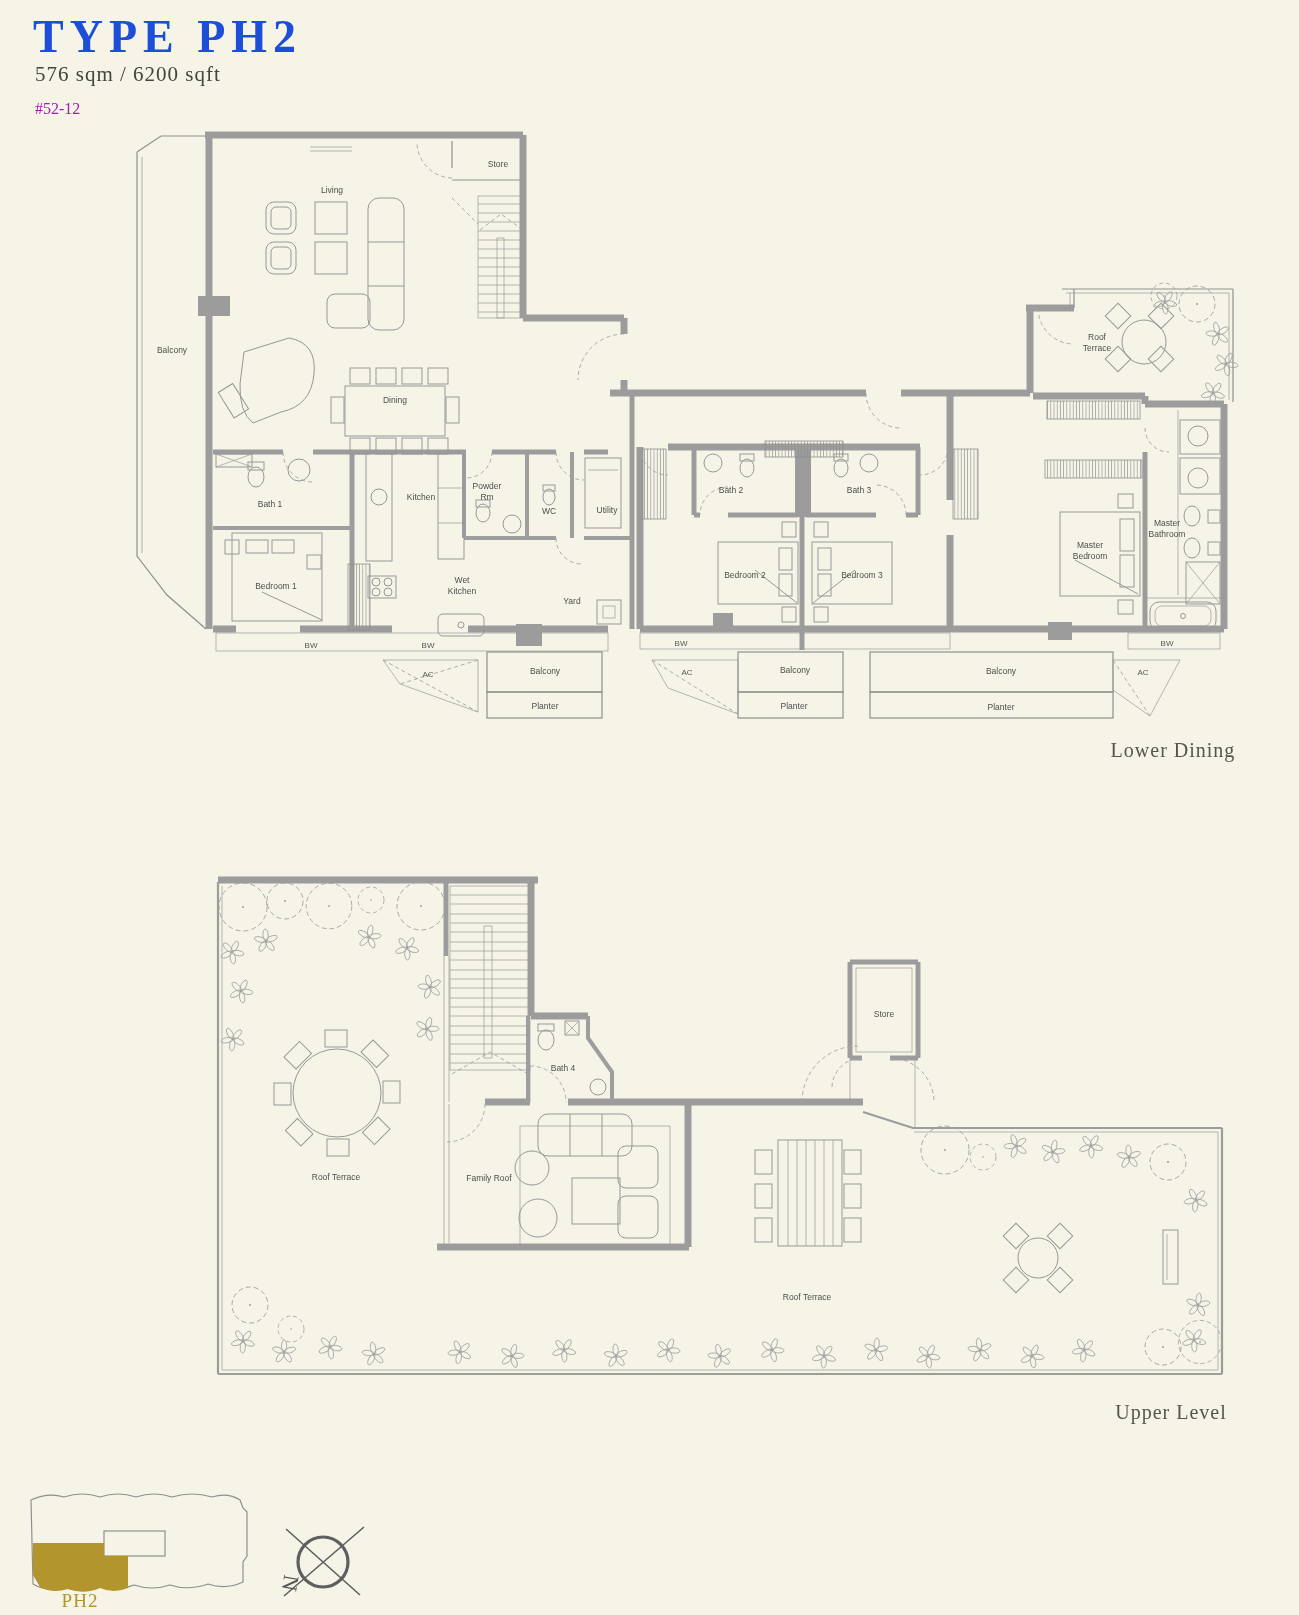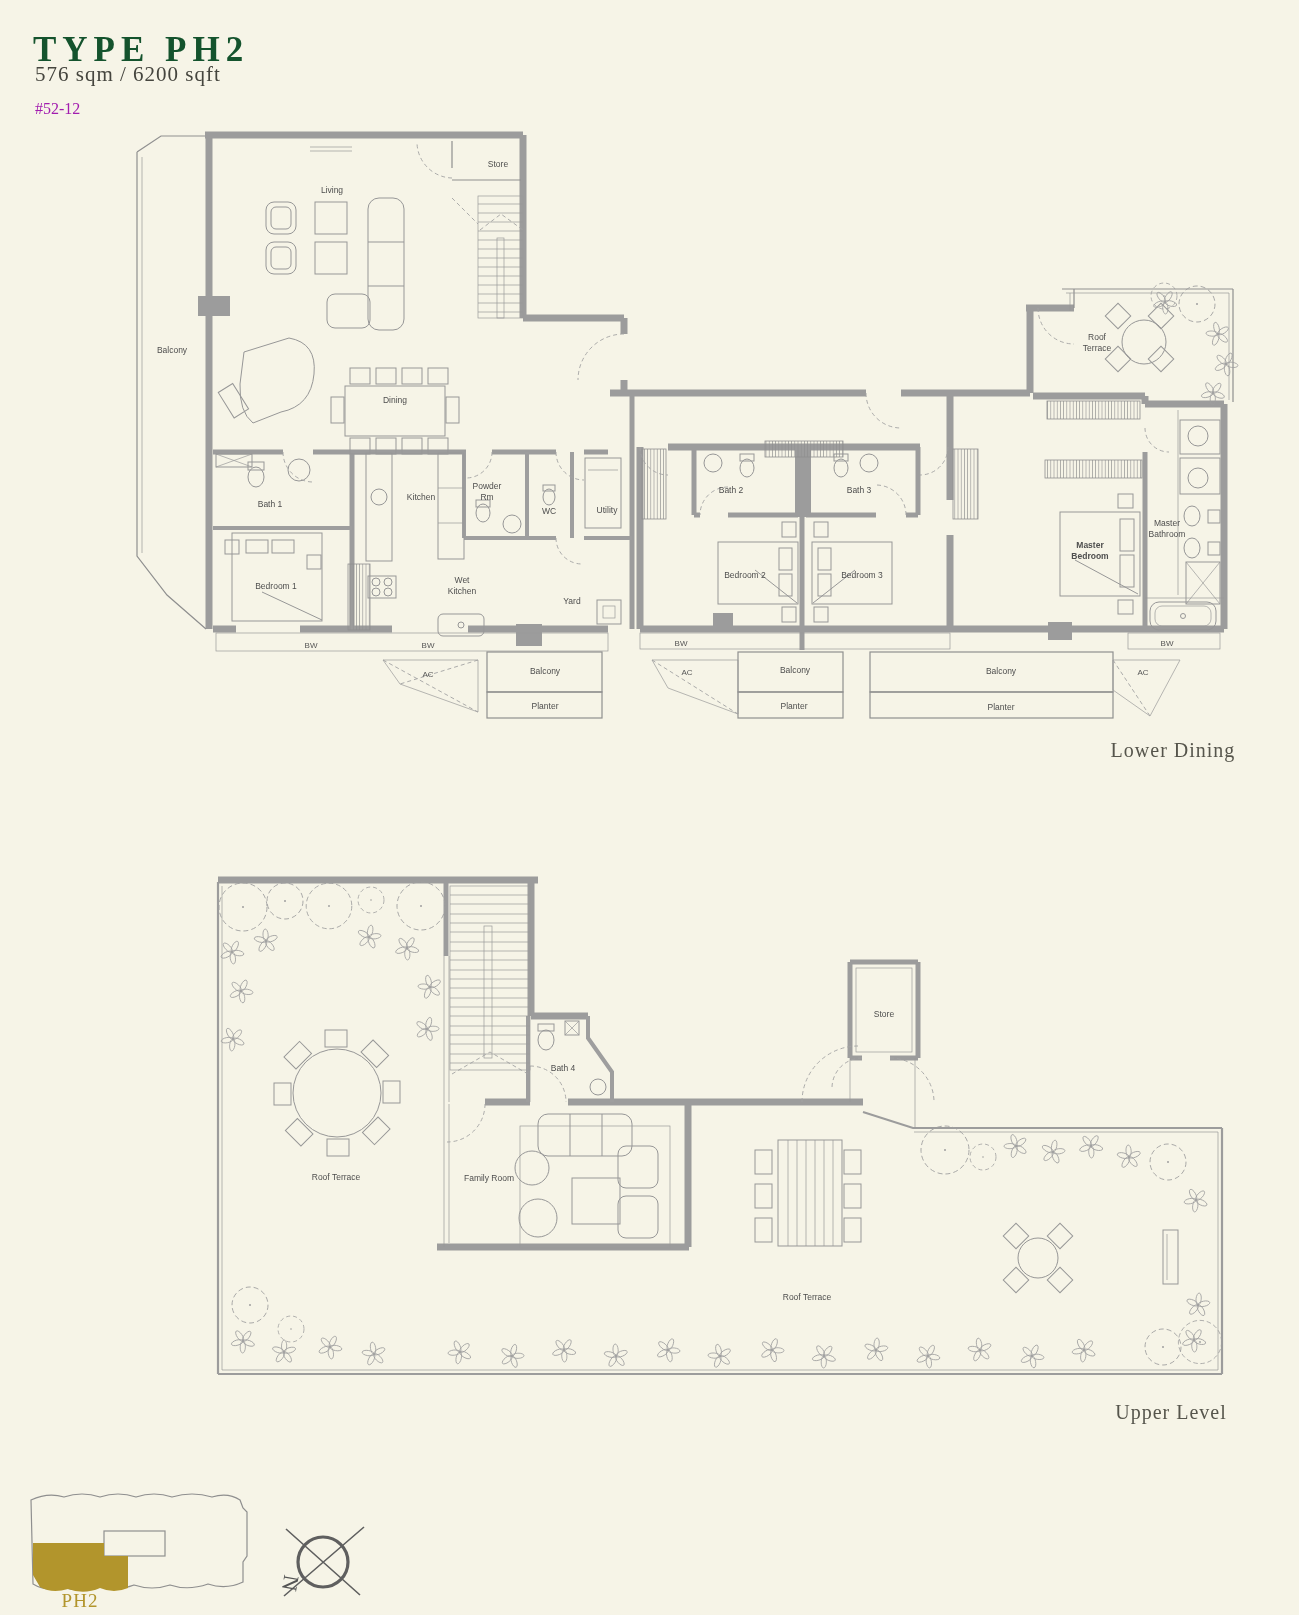--- a/index.html
+++ b/index.html
@@ -1,19 +1,19 @@
 <!DOCTYPE html>
 <html><head>
 <meta charset="utf-8">
 <style>
   html,body{margin:0;padding:0;background:#f6f4e7;}
   .page{position:relative;width:1299px;height:1615px;background:#f6f4e7;overflow:hidden;
         font-family:"Liberation Sans",sans-serif;}
   .hdr-title{position:absolute;left:33px;top:10px;font-family:"Liberation Serif",serif;
-             font-size:35px;font-weight:bold;color:#14532d;letter-spacing:6px;margin-top:20px;}
+             font-size:46px;font-weight:bold;color:#1d4ed8;letter-spacing:6px;}
   .hdr-area{position:absolute;left:35px;top:62px;font-family:"Liberation Serif",serif;
             font-size:21px;color:#45453e;letter-spacing:1px;}
   .hdr-unit{position:absolute;left:35px;top:100px;font-family:"Liberation Serif",serif;
             font-size:16px;color:#a21caf;}
   .lbl{position:absolute;transform:translate(-50%,-50%);font-size:8.5px;line-height:1.25;
        color:#4e4e4e;text-align:center;white-space:nowrap;}
   .lbl.wrap{white-space:normal;}
   .ann{font-size:8px;color:#565656;}
   .cap{position:absolute;transform:translate(-50%,-50%);font-family:"Liberation Serif",serif;
        font-size:20px;color:#56554c;letter-spacing:1px;white-space:nowrap;}
@@ -418,40 +418,40 @@
 <div class="lbl" style="left:421px;top:497px;">Kitchen</div>
 <div class="lbl wrap" style="left:487px;top:492px;width:36px;">Powder Rm</div>
 <div class="lbl" style="left:549px;top:511px;text-align:center;">WC</div>
 <div class="lbl" style="left:607px;top:510px;">Utility</div>
 <div class="lbl wrap" style="left:462px;top:586px;width:42px;">Wet Kitchen</div>
 <div class="lbl" style="left:572px;top:601px;">Yard</div>
 <div class="lbl" style="left:731px;top:490px;">Bath 2</div>
 <div class="lbl" style="left:859px;top:490px;">Bath 3</div>
 <div class="lbl" style="left:745px;top:575px;">Bedroom 2</div>
 <div class="lbl" style="left:862px;top:575px;">Bedroom 3</div>
-<div class="lbl wrap" style="left:1090px;top:551px;width:46px;font-weight:bold;">Master Bedroom</div>
+<div class="lbl wrap" style="left:1090px;top:551px;width:46px;">Master Bedroom</div>
 <div class="lbl wrap" style="left:1167px;top:529px;width:48px;">Master Bathroom</div>
 <div class="lbl wrap" style="left:1097px;top:343px;width:42px;">Roof Terrace</div>
 <div class="lbl ann" style="left:311px;top:646px;">BW</div>
 <div class="lbl ann" style="left:428px;top:646px;">BW</div>
 <div class="lbl ann" style="left:681px;top:644px;">BW</div>
 <div class="lbl ann" style="left:1167px;top:644px;">BW</div>
 <div class="lbl ann" style="left:428px;top:675px;">AC</div>
 <div class="lbl ann" style="left:687px;top:673px;">AC</div>
 <div class="lbl ann" style="left:1143px;top:673px;">AC</div>
 <div class="lbl" style="left:545px;top:671px;">Balcony</div>
 <div class="lbl" style="left:795px;top:670px;">Balcony</div>
 <div class="lbl" style="left:1001px;top:671px;">Balcony</div>
 <div class="lbl" style="left:545px;top:706px;">Planter</div>
 <div class="lbl" style="left:794px;top:706px;">Planter</div>
 <div class="lbl" style="left:1001px;top:707px;">Planter</div>
 <div class="cap" style="left:1173px;top:750px;">Lower Dining</div>
 
 <div class="lbl" style="left:336px;top:1177px;">Roof Terrace</div>
-<div class="lbl" style="left:489px;top:1178px;">Family Room</div>
+<div class="lbl" style="left:489px;top:1178px;">Family Roof</div>
 <div class="lbl" style="left:563px;top:1068px;">Bath 4</div>
 <div class="lbl" style="left:884px;top:1014px;">Store</div>
 <div class="lbl" style="left:807px;top:1297px;">Roof Terrace</div>
 <div class="cap" style="left:1171px;top:1412px;">Upper Level</div>
 
 <div class="ph2lbl" style="left:80px;top:1601px;">PH2</div>
 
 </div>
 
 </body></html>

